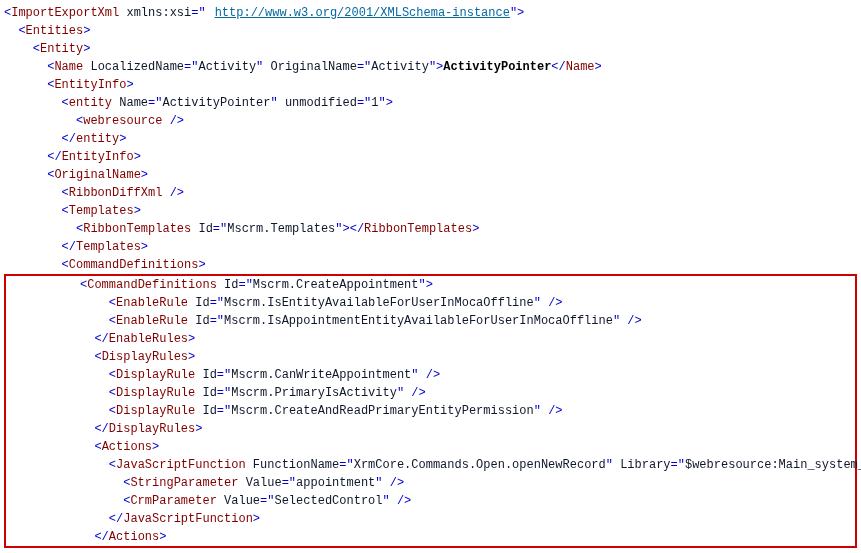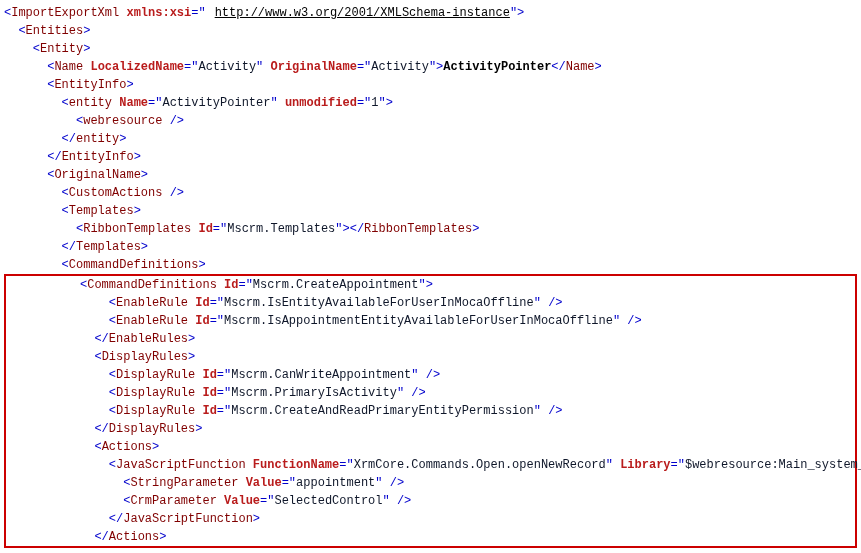--- a/index.html
+++ b/index.html
@@ -6,31 +6,31 @@
     body {
       font-family: Consolas, "Courier New", monospace;
       font-size: 12px;
       line-height: 1.5;
       background: #fff;
       padding: 4px;
       white-space: nowrap;
     }
     .tag-bracket { color: #0000cc; }
     .tag-name { color: #800000; }
-    .attr-name { color: #b91c1c; font-weight: bold; }
+    .attr-name { color: #0f172a; }
     .attr-value { color: #0f172a; }
     .xml-text { color: #000; font-weight: bold; }
     .tree-line { color: #888; display: inline-block; }
     .highlight-box {
       border: 2px solid #cc0000;
       padding: 0px 2px;
       margin: 0;
     }
     .line { display: block; }
-    .attr-link { color: #000000; text-decoration: underline; padding-left: 9px; }
+    .attr-link { color: #0369a1; text-decoration: underline; padding-left: 9px; }
   </style>
 </head>
 <body>
 
 <div>
 
 <span class="line"><span class="tag-bracket">&lt;</span><span class="tag-name">ImportExportXml</span> <span class="attr-name">xmlns:xsi</span><span class="tag-bracket">="</span><span class="attr-link">http://www.w3.org/2001/XMLSchema-instance</span><span class="tag-bracket">"&gt;</span></span>
 
 <span class="line"><span class="tree-line">&nbsp;&nbsp;</span><span class="tag-bracket">&lt;</span><span class="tag-name">Entities</span><span class="tag-bracket">&gt;</span></span>
 
@@ -43,21 +43,21 @@
 <span class="line"><span class="tree-line">&nbsp;&nbsp;&nbsp;&nbsp;&nbsp;&nbsp;&nbsp;&nbsp;</span><span class="tag-bracket">&lt;</span><span class="tag-name">entity</span> <span class="attr-name">Name</span><span class="tag-bracket">="</span><span class="attr-value">ActivityPointer</span><span class="tag-bracket">"</span> <span class="attr-name">unmodified</span><span class="tag-bracket">="</span><span class="attr-value">1</span><span class="tag-bracket">"&gt;</span></span>
 
 <span class="line"><span class="tree-line">&nbsp;&nbsp;&nbsp;&nbsp;&nbsp;&nbsp;&nbsp;&nbsp;&nbsp;&nbsp;</span><span class="tag-bracket">&lt;</span><span class="tag-name">webresource</span> <span class="tag-bracket">/&gt;</span></span>
 
 <span class="line"><span class="tree-line">&nbsp;&nbsp;&nbsp;&nbsp;&nbsp;&nbsp;&nbsp;&nbsp;</span><span class="tag-bracket">&lt;/</span><span class="tag-name">entity</span><span class="tag-bracket">&gt;</span></span>
 
 <span class="line"><span class="tree-line">&nbsp;&nbsp;&nbsp;&nbsp;&nbsp;&nbsp;</span><span class="tag-bracket">&lt;/</span><span class="tag-name">EntityInfo</span><span class="tag-bracket">&gt;</span></span>
 
 <span class="line"><span class="tree-line">&nbsp;&nbsp;&nbsp;&nbsp;&nbsp;&nbsp;</span><span class="tag-bracket">&lt;</span><span class="tag-name">OriginalName</span><span class="tag-bracket">&gt;</span></span>
 
-<span class="line"><span class="tree-line">&nbsp;&nbsp;&nbsp;&nbsp;&nbsp;&nbsp;&nbsp;&nbsp;</span><span class="tag-bracket">&lt;</span><span class="tag-name">CustomActions</span> <span class="tag-bracket">/&gt;</span></span>
+<span class="line"><span class="tree-line">&nbsp;&nbsp;&nbsp;&nbsp;&nbsp;&nbsp;&nbsp;&nbsp;</span><span class="tag-bracket">&lt;</span><span class="tag-name">RibbonDiffXml</span> <span class="tag-bracket">/&gt;</span></span>
 
 <span class="line"><span class="tree-line">&nbsp;&nbsp;&nbsp;&nbsp;&nbsp;&nbsp;&nbsp;&nbsp;</span><span class="tag-bracket">&lt;</span><span class="tag-name">Templates</span><span class="tag-bracket">&gt;</span></span>
 
 <span class="line"><span class="tree-line">&nbsp;&nbsp;&nbsp;&nbsp;&nbsp;&nbsp;&nbsp;&nbsp;&nbsp;&nbsp;</span><span class="tag-bracket">&lt;</span><span class="tag-name">RibbonTemplates</span> <span class="attr-name">Id</span><span class="tag-bracket">="</span><span class="attr-value">Mscrm.Templates</span><span class="tag-bracket">"&gt;</span><span class="tag-bracket">&lt;/</span><span class="tag-name">RibbonTemplates</span><span class="tag-bracket">&gt;</span></span>
 
 <span class="line"><span class="tree-line">&nbsp;&nbsp;&nbsp;&nbsp;&nbsp;&nbsp;&nbsp;&nbsp;</span><span class="tag-bracket">&lt;/</span><span class="tag-name">Templates</span><span class="tag-bracket">&gt;</span></span>
 
 <span class="line"><span class="tree-line">&nbsp;&nbsp;&nbsp;&nbsp;&nbsp;&nbsp;&nbsp;&nbsp;</span><span class="tag-bracket">&lt;</span><span class="tag-name">CommandDefinitions</span><span class="tag-bracket">&gt;</span></span>
 
 <div class="highlight-box">

